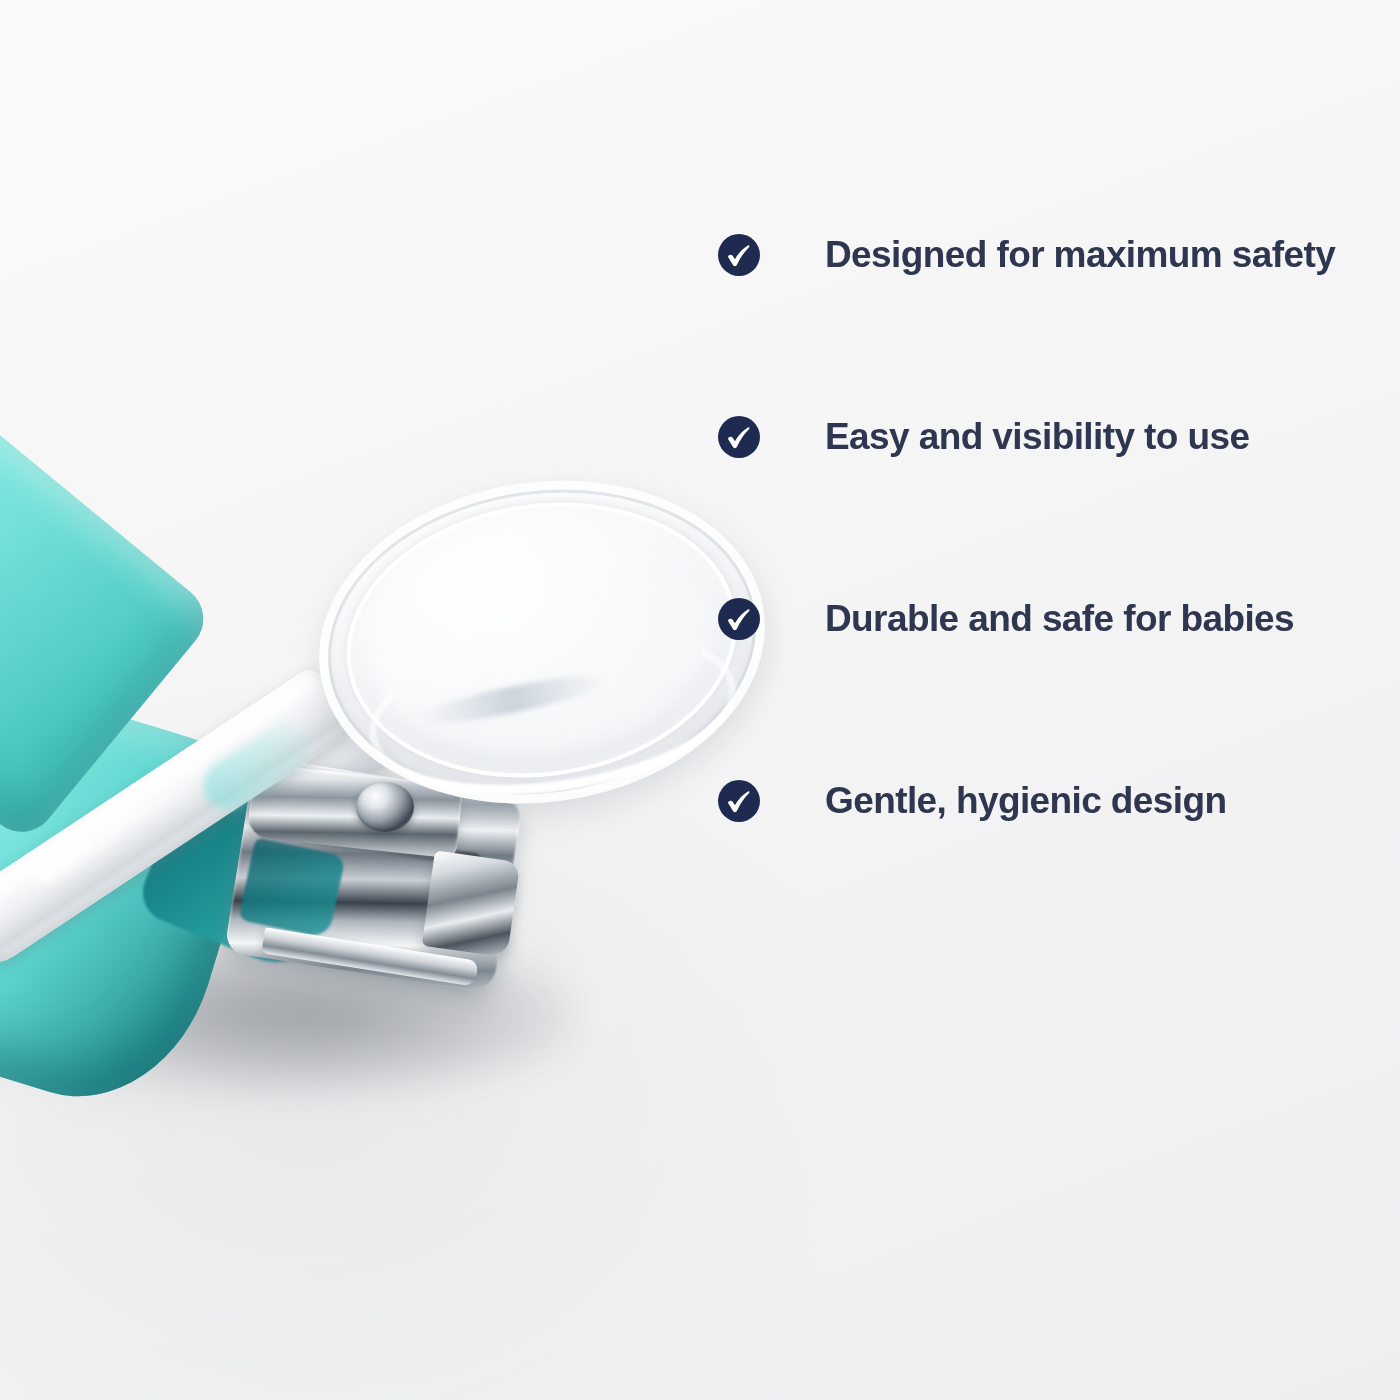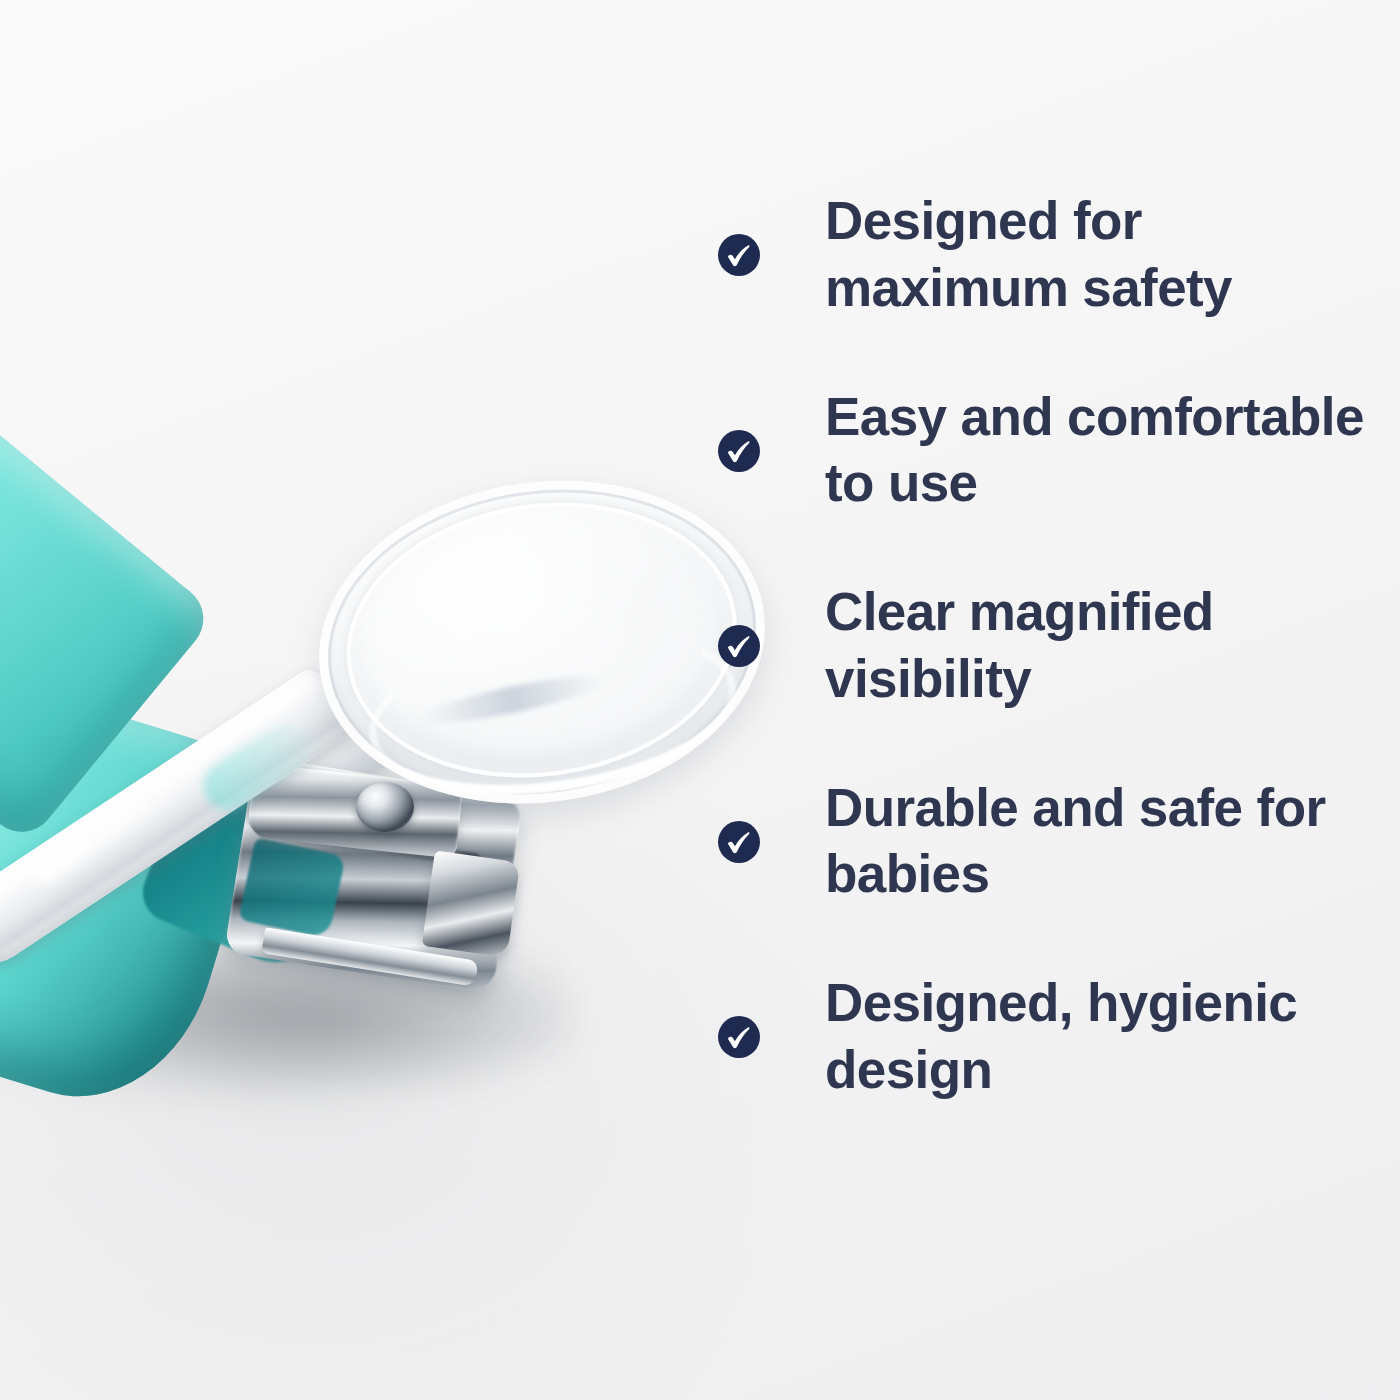--- a/index.html
+++ b/index.html
@@ -350,25 +350,26 @@
     width:66px; height:66px;
     border-radius:50%;
     margin-top:34px;
     display:flex;
     align-items:center;
     justify-content:center;
   }
   .check-badge svg { width:42px; height:42px; display:block; }
 
   .feature-text {
-    font-size:53px;
+    font-size:37px;
     line-height:1.26;
     font-weight:bold;
     letter-spacing:-0.6px;
     max-width:560px;
+    margin-top:44px;
   }
 </style>
 </head>
 <body>
 
 <div id="canvas">
 
   <div id="product-photo">
 
     <div class="ground-shadow"></div>
@@ -411,47 +412,38 @@
       <span class="feature-text" style="color: rgb(46, 54, 80);">Designed for maximum safety</span>
     </div>
 
     <div class="feature-item">
       <span class="check-badge">
         <svg viewBox="0 0 48 48" aria-hidden="true">
           <circle cx="24" cy="24" r="24" fill="#1e2a4f"></circle>
           <path d="M11.5 25.2 c2.4 -2.3 4.4 -1.6 5.6 0.2 l2.2 3.4 c4.3 -7.4 9.4 -12.4 14.9 -15.6 c1.6 -0.9 2.4 0.6 1.2 1.8 c-5.6 5.6 -10.1 12.3 -13.6 19.9 c-1.1 2.3 -3.4 2.5 -4.7 0.4 l-5.6 -8.9 Z" fill="#ffffff"></path>
         </svg>
       </span>
-      <span class="feature-text" style="color: rgb(46, 54, 80);">Easy and comfortable to use</span>
+      <span class="feature-text" style="color: rgb(46, 54, 80);">Easy and visibility to use</span>
     </div>
 
-    <div class="feature-item">
-      <span class="check-badge">
-        <svg viewBox="0 0 48 48" aria-hidden="true">
-          <circle cx="24" cy="24" r="24" fill="#1e2a4f"></circle>
-          <path d="M11.5 25.2 c2.4 -2.3 4.4 -1.6 5.6 0.2 l2.2 3.4 c4.3 -7.4 9.4 -12.4 14.9 -15.6 c1.6 -0.9 2.4 0.6 1.2 1.8 c-5.6 5.6 -10.1 12.3 -13.6 19.9 c-1.1 2.3 -3.4 2.5 -4.7 0.4 l-5.6 -8.9 Z" fill="#ffffff"></path>
-        </svg>
-      </span>
-      <span class="feature-text" style="color: rgb(46, 54, 80);">Clear magnified visibility</span>
-    </div>
 
     <div class="feature-item">
       <span class="check-badge">
         <svg viewBox="0 0 48 48" aria-hidden="true">
           <circle cx="24" cy="24" r="24" fill="#1e2a4f"></circle>
           <path d="M11.5 25.2 c2.4 -2.3 4.4 -1.6 5.6 0.2 l2.2 3.4 c4.3 -7.4 9.4 -12.4 14.9 -15.6 c1.6 -0.9 2.4 0.6 1.2 1.8 c-5.6 5.6 -10.1 12.3 -13.6 19.9 c-1.1 2.3 -3.4 2.5 -4.7 0.4 l-5.6 -8.9 Z" fill="#ffffff"></path>
         </svg>
       </span>
       <span class="feature-text" style="color: rgb(46, 54, 80);">Durable and safe for babies</span>
     </div>
 
     <div class="feature-item">
       <span class="check-badge">
         <svg viewBox="0 0 48 48" aria-hidden="true">
           <circle cx="24" cy="24" r="24" fill="#1e2a4f"></circle>
           <path d="M11.5 25.2 c2.4 -2.3 4.4 -1.6 5.6 0.2 l2.2 3.4 c4.3 -7.4 9.4 -12.4 14.9 -15.6 c1.6 -0.9 2.4 0.6 1.2 1.8 c-5.6 5.6 -10.1 12.3 -13.6 19.9 c-1.1 2.3 -3.4 2.5 -4.7 0.4 l-5.6 -8.9 Z" fill="#ffffff"></path>
         </svg>
       </span>
-      <span class="feature-text" style="color: rgb(46, 54, 80);">Designed, hygienic design</span>
+      <span class="feature-text" style="color: rgb(46, 54, 80);">Gentle, hygienic design</span>
     </div>
 
   </div>
 </div>
 
 </body></html>

